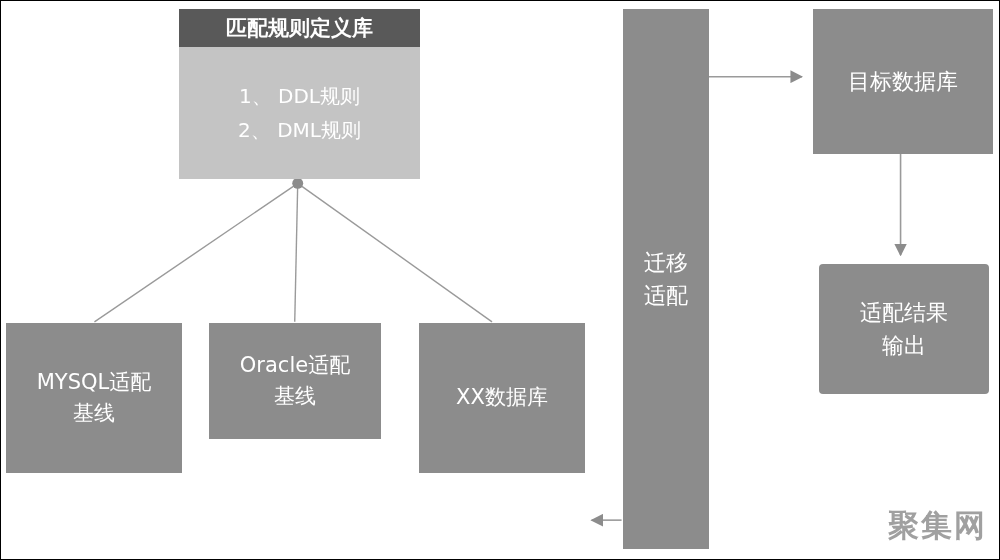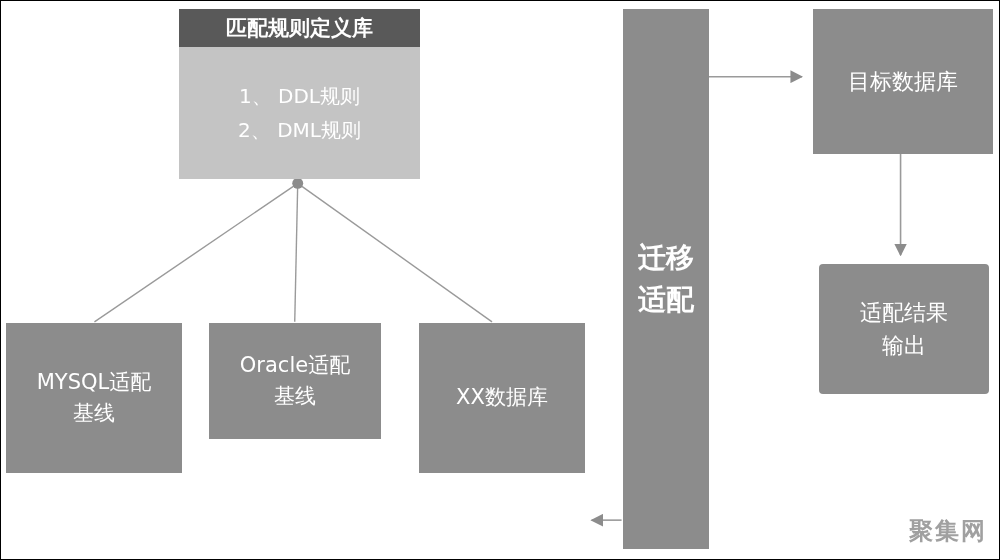--- a/index.html
+++ b/index.html
@@ -72,39 +72,38 @@
   .baseline-3 { left: 418px; top: 322px; width: 166px; height: 150px; font-size: 21px; }
   .template-pool {
     left: 5px; top: 472px;
     width: 578px; height: 65px;
     background: var(--pool-gray);
     font-size: 21px;
   }
   .migration {
     left: 622px; top: 8px;
     width: 86px; height: 540px;
-    font-size: 28px;
-    font-weight: bold;
+    font-size: 22px;
   }
   .target-db {
     left: 812px; top: 8px;
     width: 180px; height: 145px;
     font-size: 22px;
   }
   .result-output {
     left: 818px; top: 263px;
     width: 170px; height: 130px;
     border-radius: 4px;
     font-size: 22px;
   }
   .watermark {
     position: absolute;
     right: 12px;
     bottom: 12px;
-    font-size: 24px;
+    font-size: 31px;
     font-weight: bold;
     color: var(--watermark-gray);
     letter-spacing: 2px;
   }
 </style>
 </head>
 <body>
 
 <div class="canvas">
 

